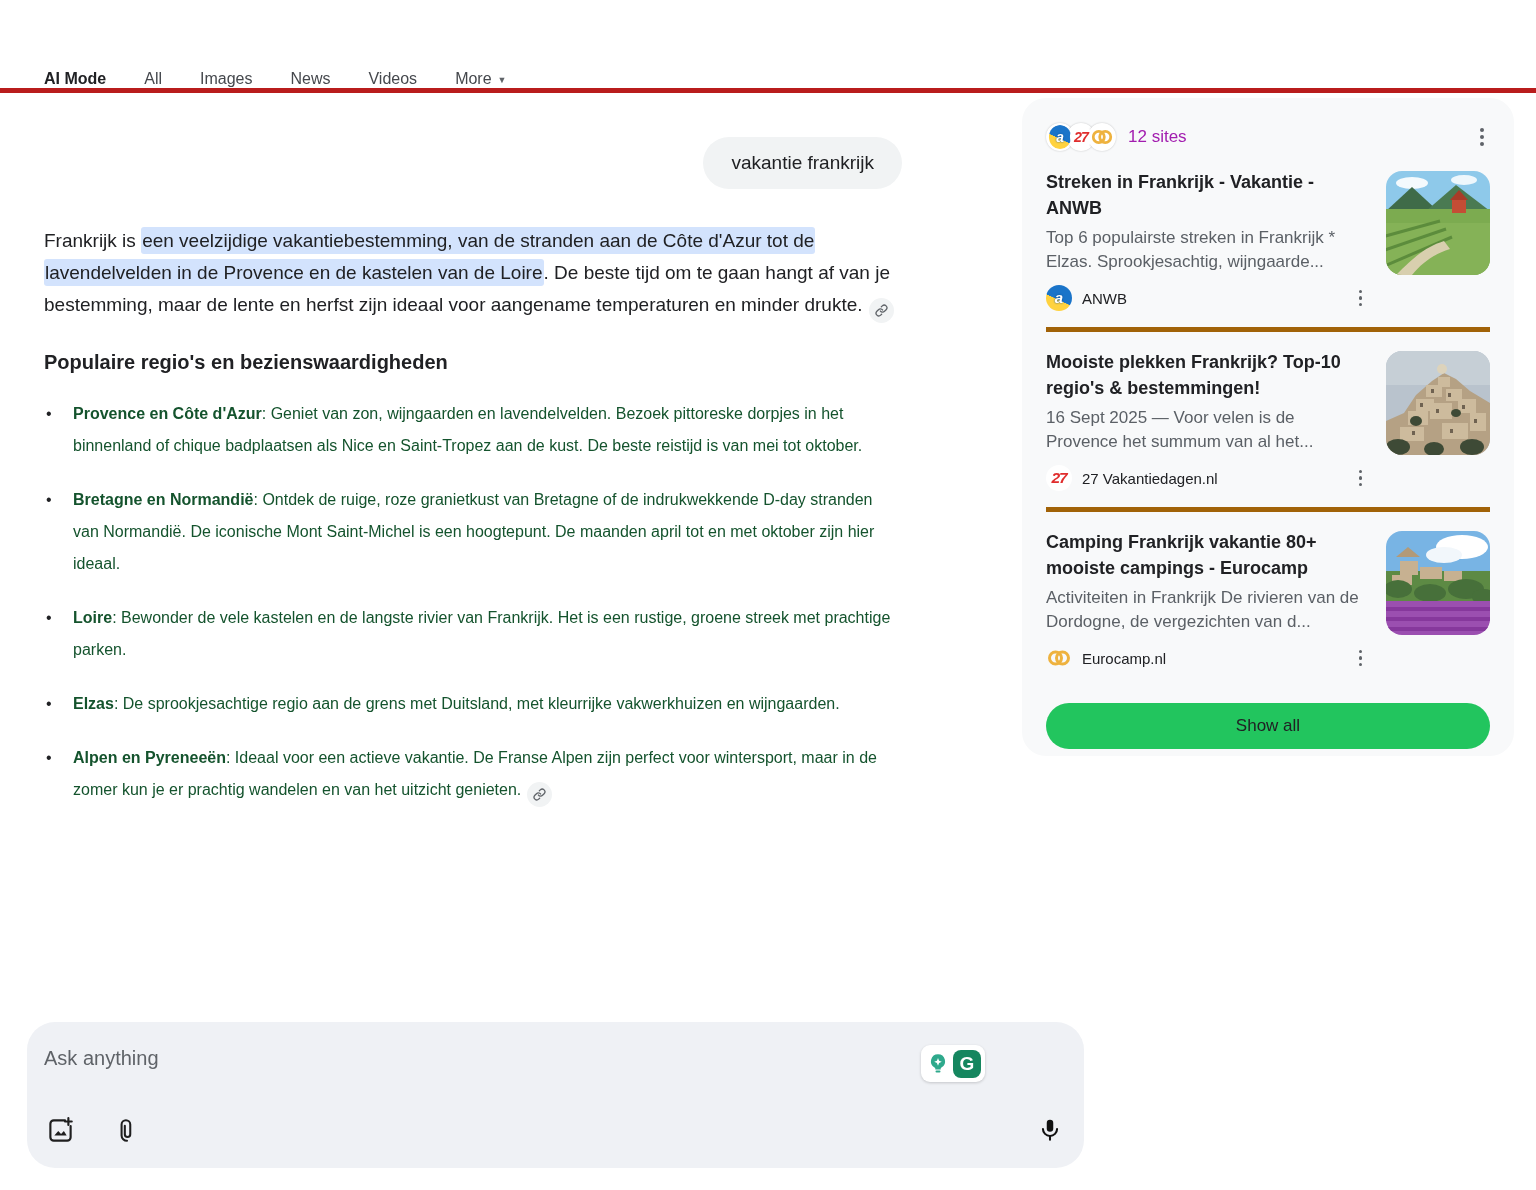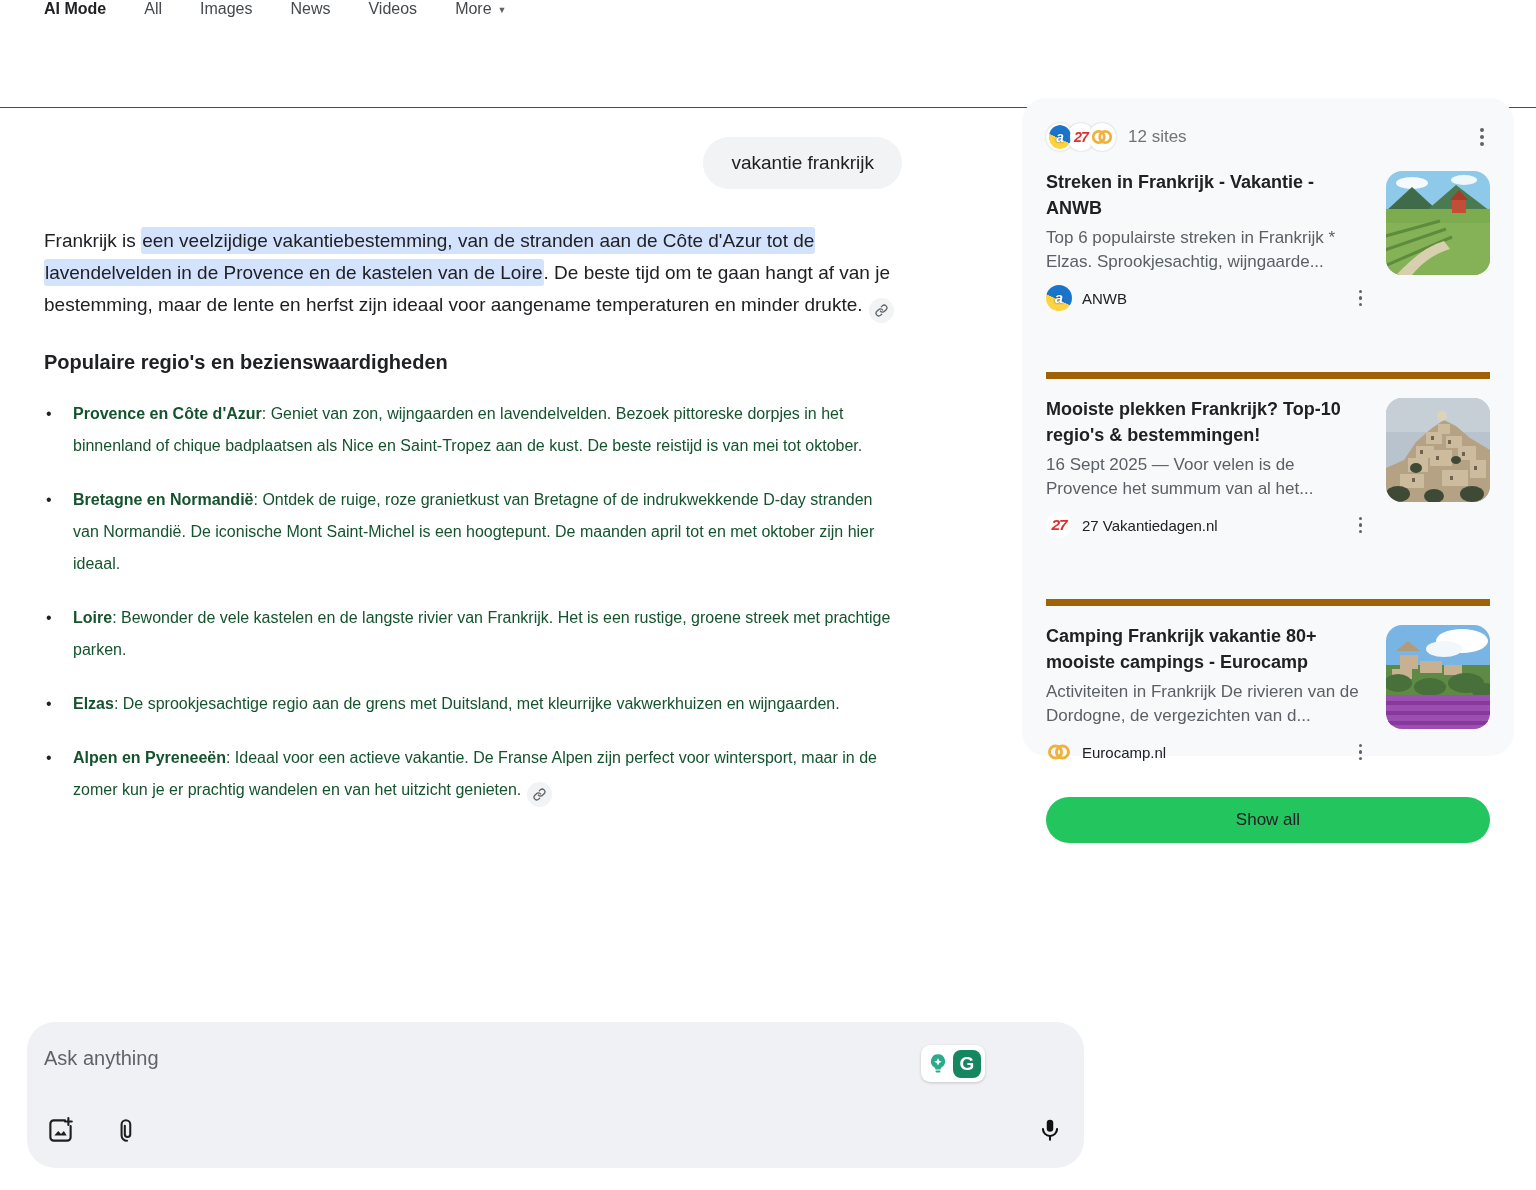--- a/index.html
+++ b/index.html
@@ -1,21 +1,21 @@
 <!DOCTYPE html>
 <html><head>
 <meta charset="utf-8">
 <style>
   * { margin:0; padding:0; box-sizing:border-box; }
   html,body { width:1536px; height:1190px; background:#fff; overflow:hidden;
     font-family:"Liberation Sans","DejaVu Sans",sans-serif; color:#202124; }
 
   
-  .topnav { position:absolute; left:0; top:0; width:1536px; height:108px;
-    background:#fff; border-bottom:1px solid #b91c1c; display:flex; align-items:flex-start; }
+  .topnav { position:absolute; left:0; top:0; width:1536px; height:93px;
+    background:#fff; border-bottom:5px solid #b91c1c; display:flex; align-items:flex-end; }
   .topnav-inner { display:flex; align-items:center; gap:38px; padding-left:44px; }
   .nav-item { font-size:16px; color:#45484d; cursor:pointer; display:flex; align-items:center; gap:6px; }
   .nav-item.active { color:#202124; font-weight:700; }
   .caret { font-size:9px; color:#5f6368; transform:translateY(1px); }
 
   
   .content { position:absolute; left:44px; top:84px; width:858px; }
   .query-row { display:flex; justify-content:flex-end; margin-top:53px; }
   .query-pill { background:#f1f3f4; border-radius:29px; padding:15px 28px;
     font-size:19px; color:#202124; }
@@ -54,28 +54,28 @@
 
   
   .sites-panel { position:absolute; left:1022px; top:98px; width:492px; height:658px;
     background:#f8f9fa; border-radius:24px; padding:24px; }
   .panel-header { display:flex; align-items:center; height:30px; }
   .fav-stack { display:flex; }
   .fav-ring { width:28px; height:28px; border-radius:50%; background:#fff;
     border:2px solid #fff; box-shadow:0 0 2px rgba(0,0,0,.22);
     display:flex; align-items:center; justify-content:center; overflow:hidden; }
   .fav-ring + .fav-ring { margin-left:-7px; }
-  .sites-count { margin-left:12px; font-size:17px; color:#737373; }
+  .sites-count { margin-left:12px; font-size:17px; color:#a21caf; }
   .kebab { margin-left:auto; display:flex; flex-direction:column; gap:3px;
     padding:4px 6px; cursor:pointer; }
   .kebab i { width:4px; height:4px; border-radius:50%; background:#5f6368; display:block; }
   .kebab.small i { width:3.5px; height:3.5px; }
 
   .result { display:flex; gap:18px; padding:17px 0 16px 0; cursor:pointer; }
-  .result + .result { border-top:7px solid #a16207;margin-top:45px; }
+  .result + .result { border-top:5px solid #a16207; }
   .result-txt { width:322px; }
   .result-title { font-size:18px; line-height:26px; font-weight:700; color:#202124; }
   .result-snippet { margin-top:5px; font-size:17px; line-height:24px; color:#5b6066;
     display:-webkit-box; -webkit-line-clamp:2; -webkit-box-orient:vertical; overflow:hidden; }
   .source-row { display:flex; align-items:center; gap:10px; margin-top:11px; }
   .source-name { font-size:15px; color:#202124; }
   .thumb { width:104px; height:104px; border-radius:16px; overflow:hidden; flex:none; margin-top:2px; }
   .thumb svg { display:block; }
 
   .show-all { margin-top:16px; width:444px; height:46px; border:none; border-radius:23px;

